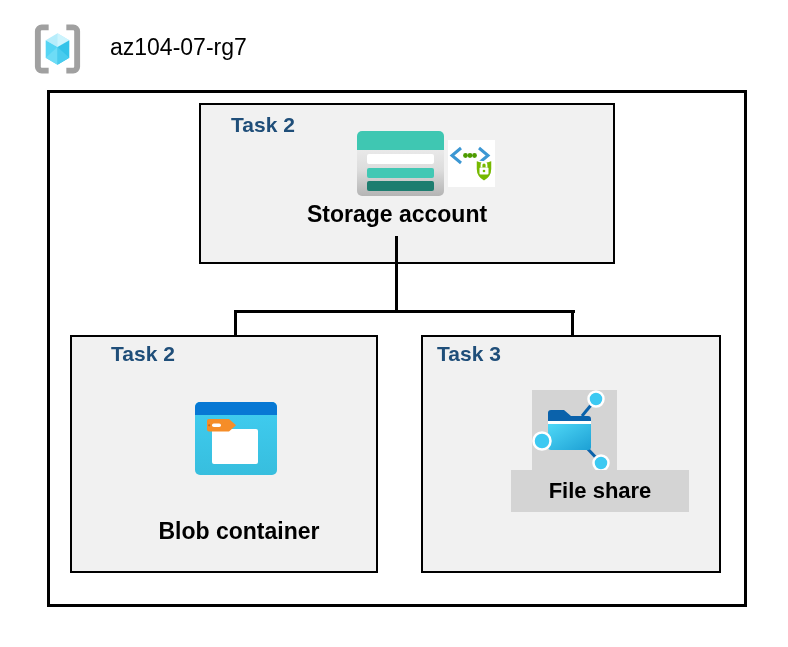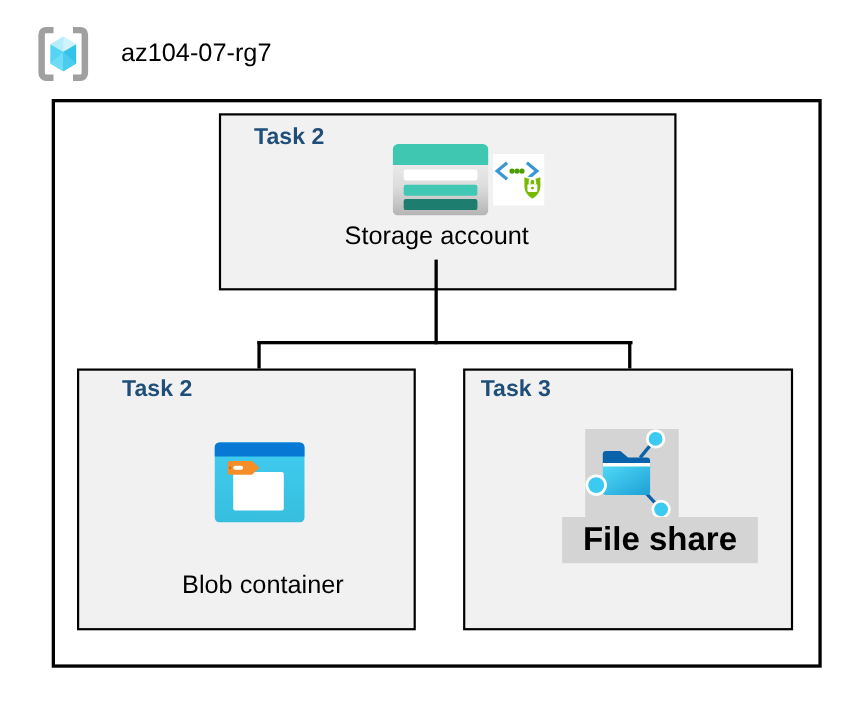--- a/index.html
+++ b/index.html
@@ -22,30 +22,30 @@
   .task-box{
     position:absolute;background:#f1f1f1;border:2px solid #000000;box-sizing:border-box;
   }
   .task1{left:199px;top:103px;width:416px;height:161px;}
   .task2{left:70px;top:335px;width:308px;height:238px;}
   .task3{left:421px;top:335px;width:300px;height:238px;padding-left:32px;}
   .task-label{
     position:absolute;font-size:21px;font-weight:700;color:#1F4E79;
   }
   .resource-label{
-    position:absolute;font-size:23px;font-weight:400;color:#000000;text-align:center;
+    position:absolute;font-size:23px;font-weight:700;color:#000000;text-align:center;
   }
   
   .connector{position:absolute;background:#000000;}
   
   .plate{position:absolute;background:#d4d4d4;}
   .fileshare-label{
     position:absolute;left:88px;top:133px;width:178px;height:42px;
     background:#d4d4d4;display:flex;align-items:center;justify-content:center;
-    font-size:30px;font-weight:700;color:#000000;
+    font-size:22px;font-weight:700;color:#000000;
   }
 </style>
 </head>
 <body>
 
 <div class="canvas">
 
   <svg class="abs" style="left:30px;top:20px;" width="55" height="58" viewBox="0 0 56 58">
     <path d="M19 7 H12 a4 4 0 0 0 -4 4 V47 a4 4 0 0 0 4 4 H19" fill="none" stroke="#a0a0a0" stroke-width="6" stroke-linecap="butt"></path>
     <path d="M37 7 H44 a4 4 0 0 1 4 4 V47 a4 4 0 0 1 -4 4 H37" fill="none" stroke="#a0a0a0" stroke-width="6" stroke-linecap="butt"></path>

